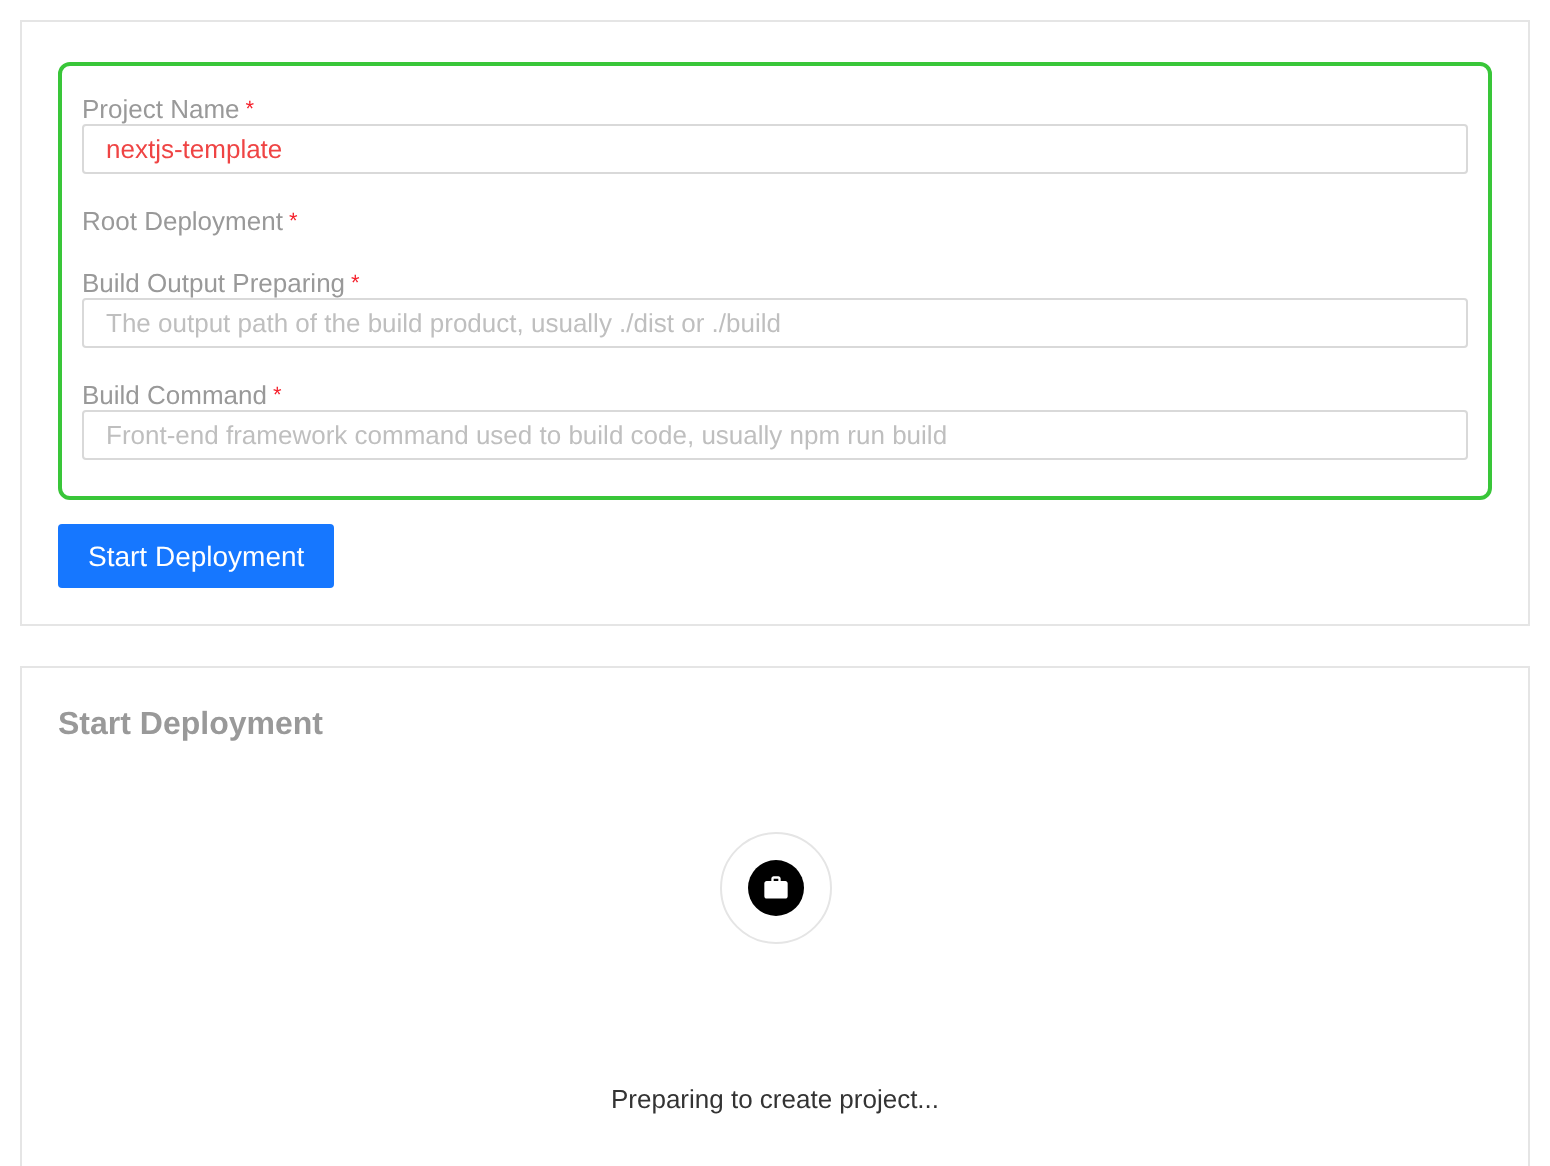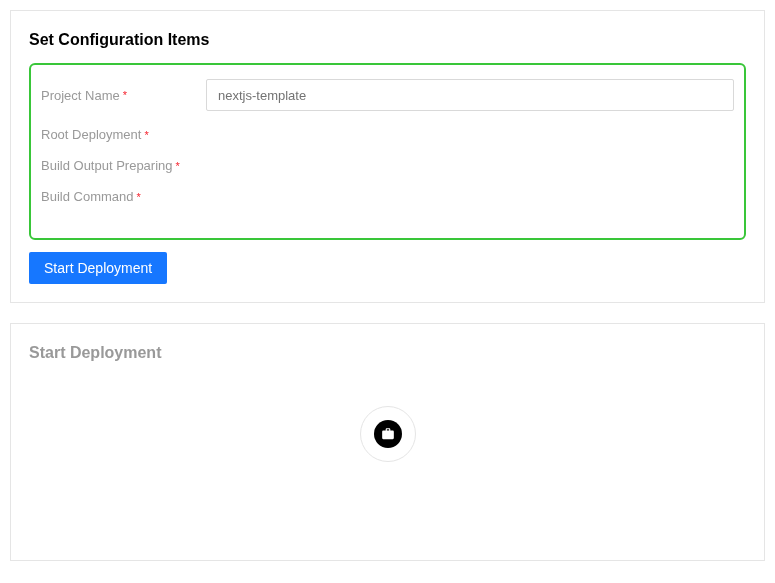--- a/index.html
+++ b/index.html
@@ -32,23 +32,24 @@
     }
     .form-box {
       border: 2px solid #39c639;
       border-radius: 6px;
       padding: 14px 10px 18px 10px;
       margin-bottom: 12px;
     }
     .form-row {
       display: flex;
       margin-bottom: 16px;
+      flex-direction: column;
     }
     .form-row:last-child {
-      margin-bottom: 16px;
+      margin-bottom: 0;
     }
     .form-label {
       width: 165px;
       flex-shrink: 0;
       font-size: 13px;
       color: #999;
       display: flex;
       align-items: center;
     }
     .required {
@@ -56,21 +57,21 @@
       margin-left: 3px;
       font-size: 11px;
     }
     .form-input {
       flex: 1;
       height: 32px;
       padding: 4px 11px;
       font-size: 13px;
       border: 1px solid #d9d9d9;
       border-radius: 2px;
-      color: #737373;
+      color: #ef4444;
       outline: none;
     }
     .form-input::placeholder {
       color: #bfbfbf;
     }
     .btn-primary {
       background: #1677ff;
       color: #fff;
       border: none;
       height: 32px;
@@ -111,21 +112,20 @@
     }
     .status-text {
       font-size: 13px;
       color: #333;
     }
   </style>
 </head>
 <body>
 
 <div class="panel">
-  <div class="panel-title">Set Configuration Items</div>
   <div class="form-box">
 
     <div class="form-row">
       <div class="form-label">
         <span>Project Name</span>
         <span class="required">*</span>
       </div>
       <input class="form-input" type="text" value="nextjs-template" style="">
     </div>
 
@@ -134,37 +134,40 @@
         <span>Root Deployment</span>
         <span class="required">*</span>
       </div>
     </div>
 
     <div class="form-row">
       <div class="form-label">
         <span>Build Output Preparing</span>
         <span class="required">*</span>
       </div>
+      <input class="form-input" type="text" placeholder="The output path of the build product, usually ./dist or ./build" style="">
     </div>
 
     <div class="form-row">
       <div class="form-label">
         <span>Build Command</span>
         <span class="required">*</span>
       </div>
+      <input class="form-input" type="text" placeholder="Front-end framework command used to build code, usually npm run build" style="">
     </div>
 
   </div>
   <button class="btn-primary">Start Deployment</button>
 </div>
 
 <div class="panel">
   <div class="panel-title-gray">Start Deployment</div>
   <div class="deploy-content">
     <div class="icon-circle">
       <div class="icon-inner">
         <svg viewBox="0 0 24 24">
             <path d="M20 6h-4V4c0-1.1-.9-2-2-2h-4c-1.1 0-2 .9-2 2v2H4c-1.1 0-2 .9-2 2v11c0 1.1.9 2 2 2h16c1.1 0 2-.9 2-2V8c0-1.1-.9-2-2-2zM10 4h4v2h-4V4z"></path>
           </svg>
       </div>
     </div>
+    <div class="status-text">Preparing to create project...</div>
   </div>
 </div>
 
 </body></html>

